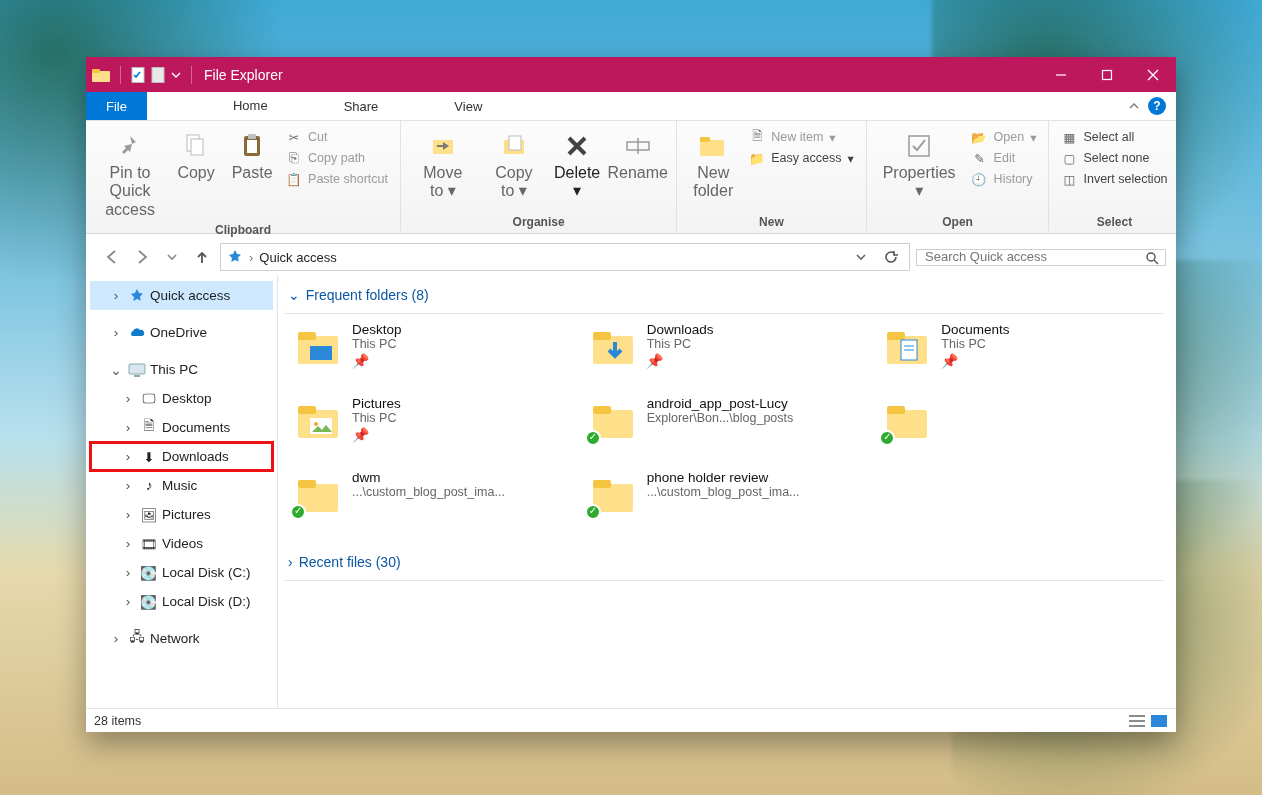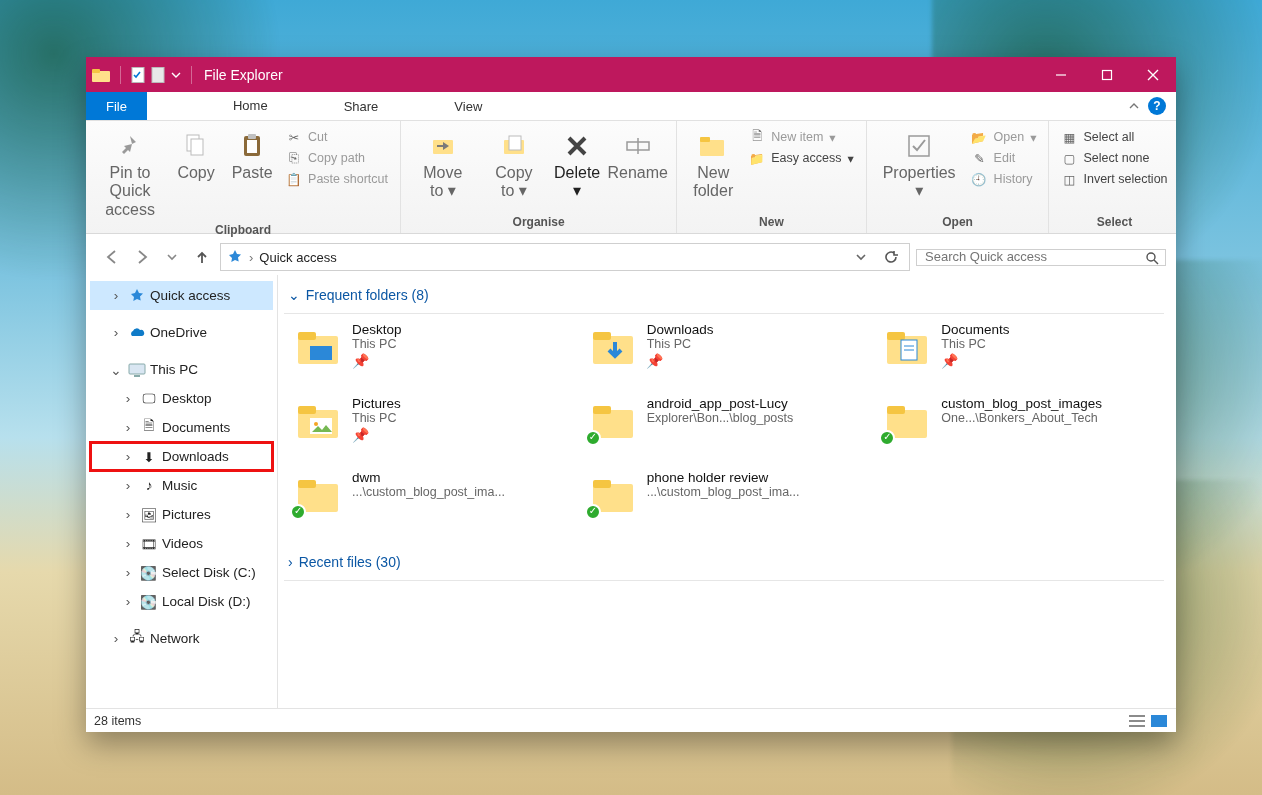--- a/index.html
+++ b/index.html
@@ -452,21 +452,21 @@
           <span>Pictures</span>
         </div>
       <div class="treeitem indent2">
           <span class="chev">›</span>
           <span class="icn">🎞</span>
           <span>Videos</span>
         </div>
       <div class="treeitem indent2">
           <span class="chev">›</span>
           <span class="icn">💽</span>
-          <span>Select Disk (C:)</span>
+          <span>Local Disk (C:)</span>
         </div>
       <div class="treeitem indent2">
           <span class="chev">›</span>
           <span class="icn">💽</span>
           <span>Local Disk (D:)</span>
         </div>
       <div style="height:8px;"></div>
       <div class="treeitem indent1">
           <span class="chev">›</span>
           <span class="icn">🖧</span>
@@ -555,24 +555,20 @@
             </div>
           </div>
           <div class="folderitem">
             <div class="ficon">
               <svg width="44" height="44">
                 <rect x="2" y="14" width="40" height="28" rx="2" fill="#ffe08a"></rect>
                 <rect x="2" y="10" width="18" height="8" rx="2" fill="#f5c542"></rect>
               </svg>
               <div class="greencheck"></div>
             </div>
-            <div class="meta">
-              <div class="name">custom_blog_post_images</div>
-              <div class="sub">One...\Bonkers_About_Tech</div>
-            </div>
           </div>
           <div class="folderitem">
             <div class="ficon">
               <svg width="44" height="44">
                 <rect x="2" y="14" width="40" height="28" rx="2" fill="#ffe08a"></rect>
                 <rect x="2" y="10" width="18" height="8" rx="2" fill="#f5c542"></rect>
               </svg>
               <div class="greencheck"></div>
             </div>
             <div class="meta">

